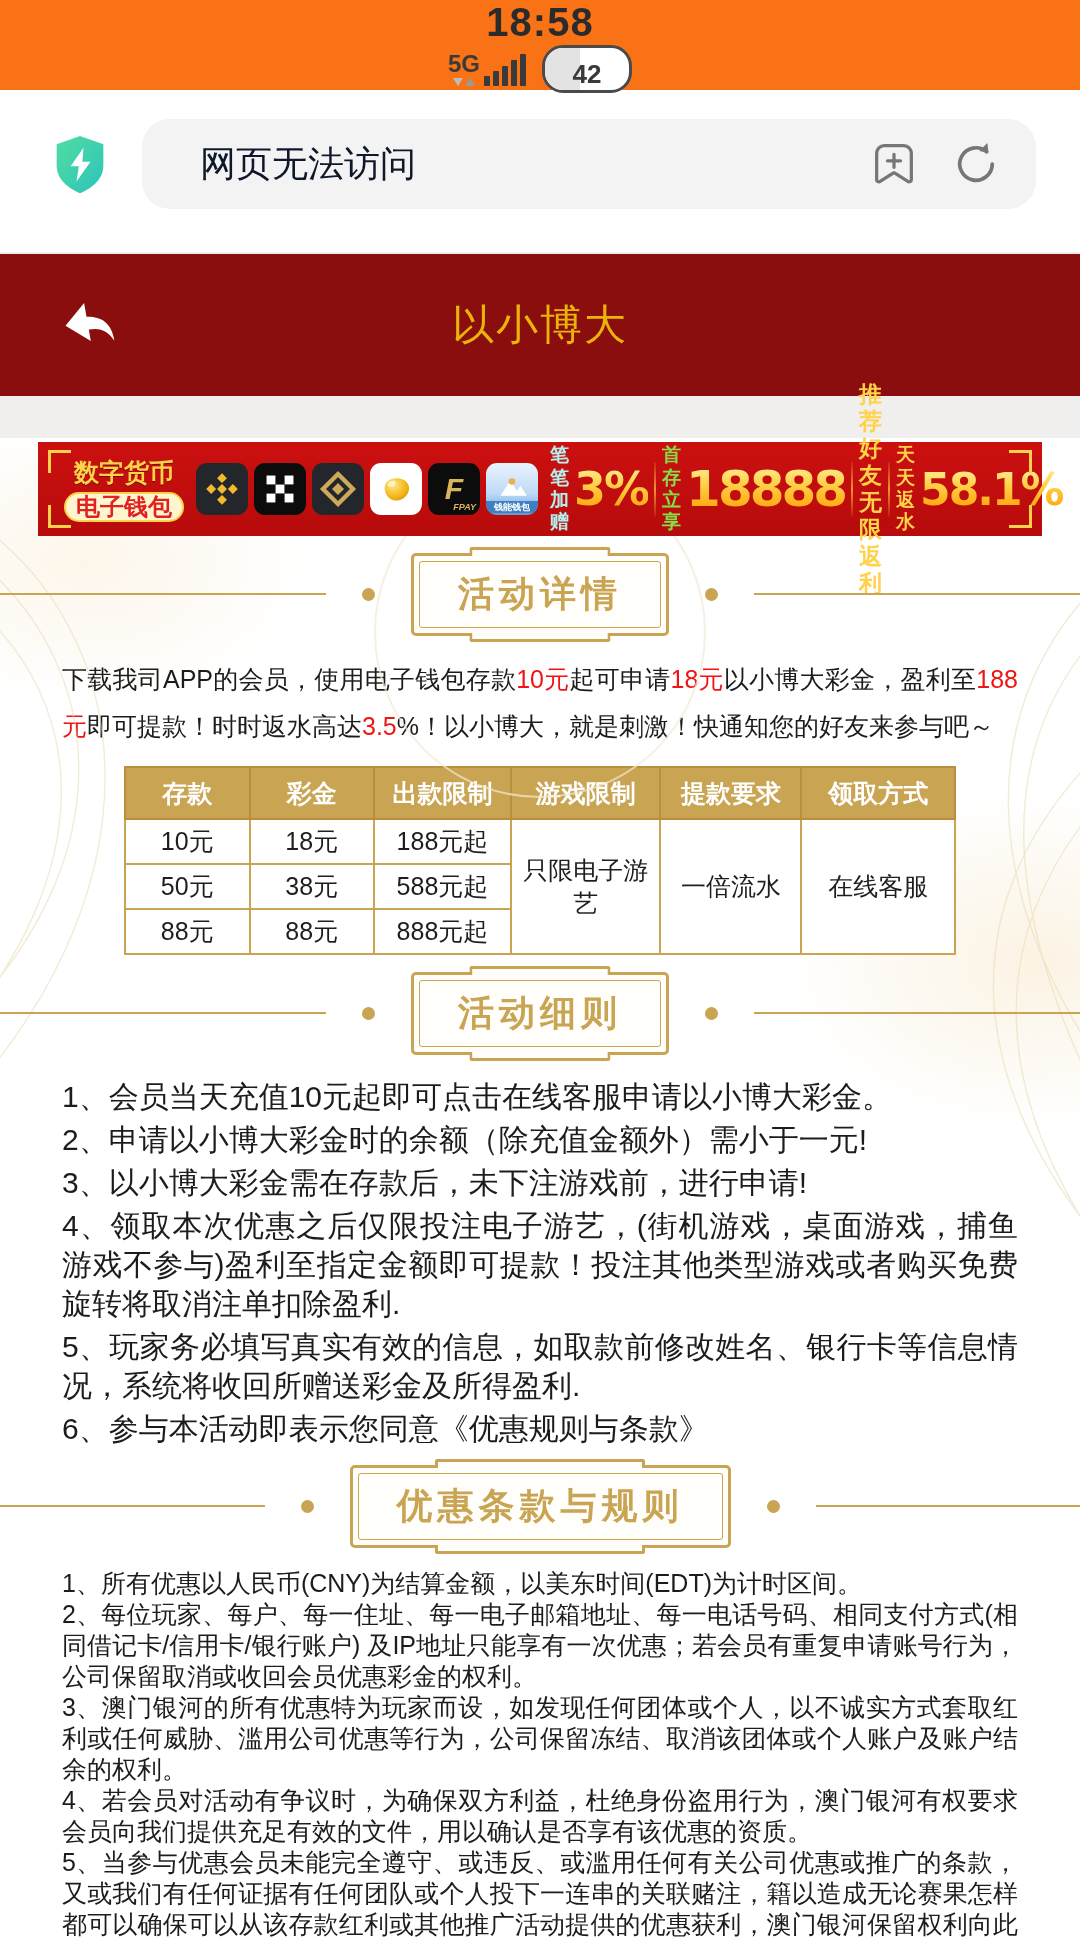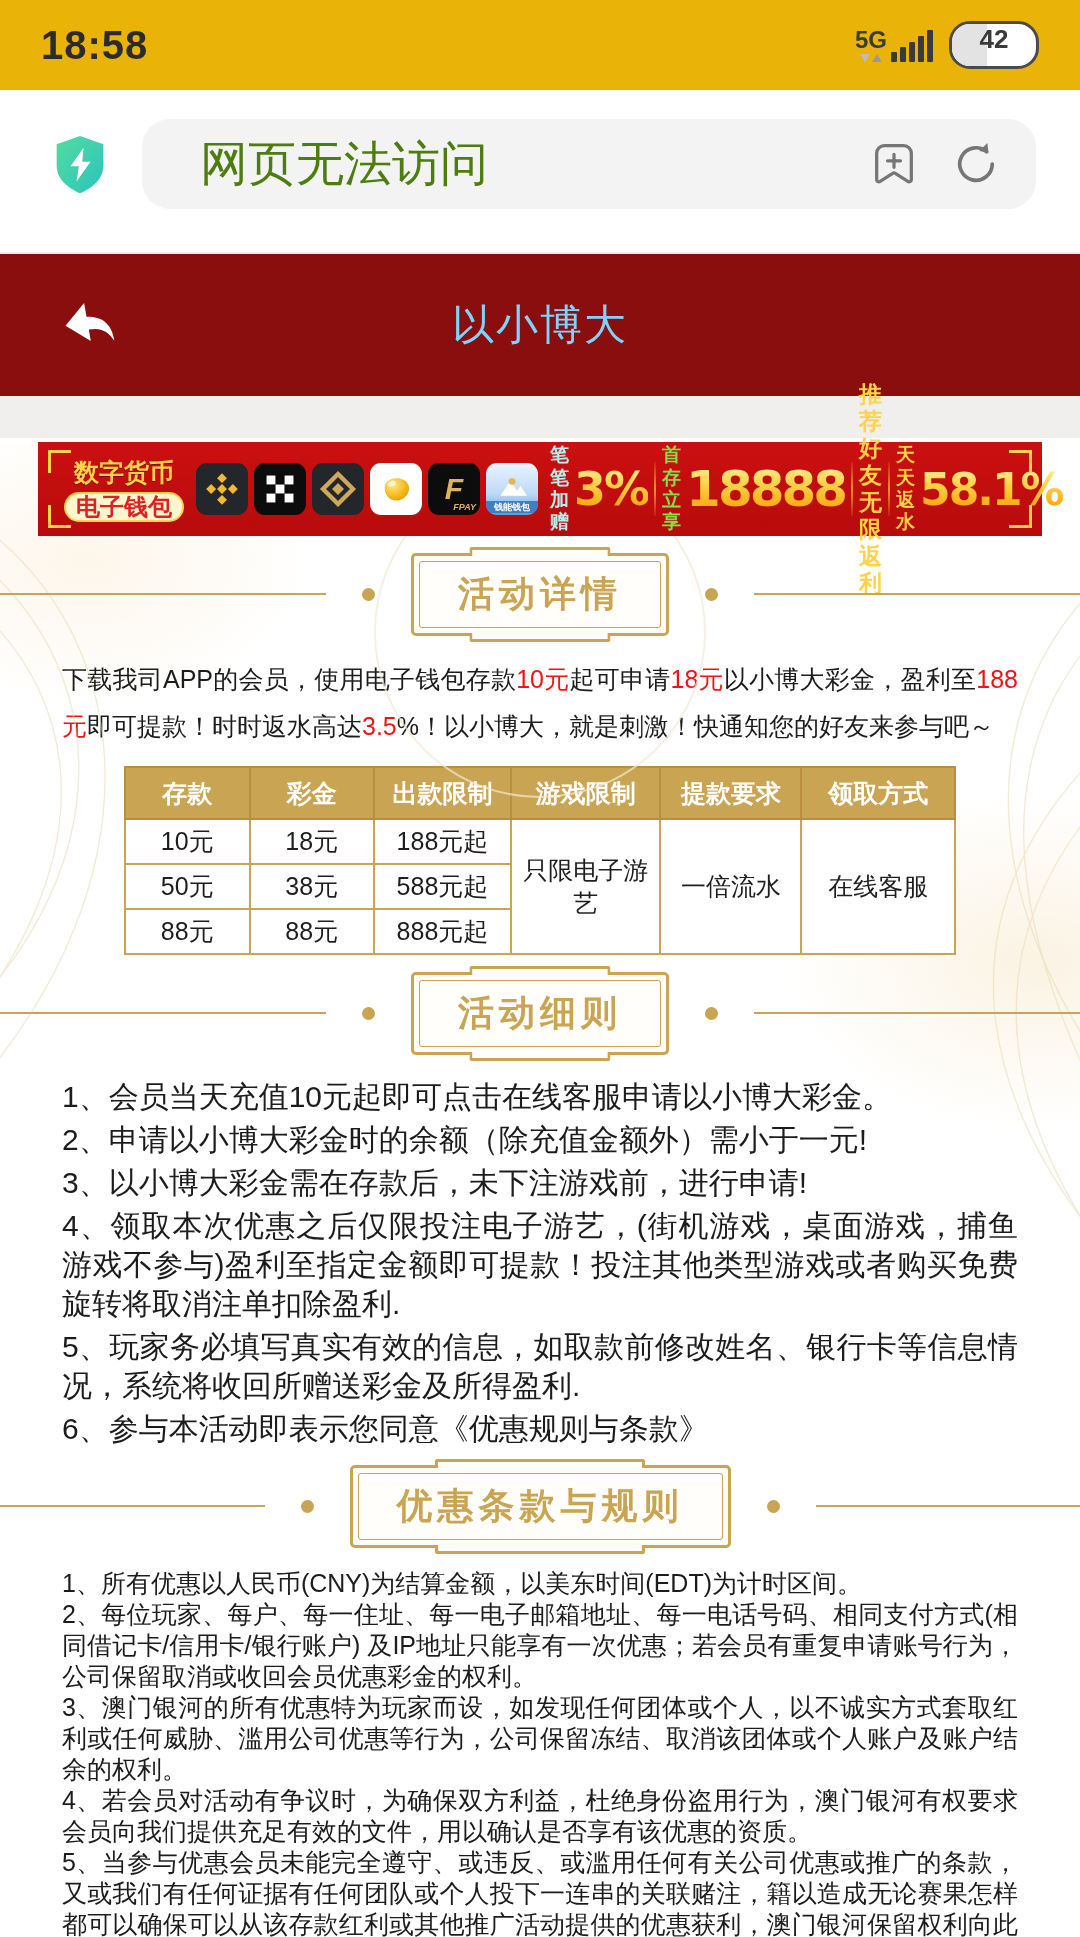--- a/index.html
+++ b/index.html
@@ -2,50 +2,50 @@
 <html><head>
 <meta charset="utf-8">
 <style>
   html,body{margin:0;padding:0;}
   body{width:1080px;height:1937px;overflow:hidden;background:#fff;
        font-family:"Liberation Sans",sans-serif;-webkit-font-smoothing:antialiased;}
   .page{position:relative;width:1080px;height:1937px;background:#fff;overflow:hidden;}
 
   
   .statusbar{height:90px;display:flex;align-items:center;justify-content:space-between;
-             padding:0 41px;box-sizing:border-box;background:#eab308;}
+             padding:0 41px;box-sizing:border-box;background:#f97316;flex-direction:column;}
   .time{font-size:40px;font-weight:600;color:#2b2b2b;letter-spacing:1px;}
   .status-right{display:flex;align-items:center;gap:16px;}
   .net{display:flex;align-items:flex-end;gap:4px;}
   .net-label{display:flex;flex-direction:column;align-items:center;line-height:1;}
   .net-5g{font-size:24px;font-weight:700;color:#3a3a3a;}
   .net-arrows{display:flex;gap:2px;margin-top:2px;}
   .arr{width:0;height:0;border-left:5px solid transparent;border-right:5px solid transparent;}
   .arr.up{border-bottom:8px solid #9a9a9a;}
   .arr.down{border-top:8px solid #bdbdbd;}
   .bars{display:flex;align-items:flex-end;gap:3px;height:34px;}
   .bars i{display:block;width:6px;background:#3a3a3a;border-radius:1px;}
   .battery{position:relative;min-width:84px;height:42px;border:3px solid #4a4a4a;border-radius:21px;
-           display:flex;align-items:flex-start;justify-content:center;overflow:hidden;background:#fff;}
+           display:flex;align-items:flex-end;justify-content:center;overflow:hidden;background:#fff;}
   .battery .fill{position:absolute;left:0;top:0;bottom:0;width:42%;background:#e3e3e3;}
   .battery .num{position:relative;font-size:26px;font-weight:700;color:#3a3a3a;}
 
   
   .browser{height:164px;background:#fff;display:flex;align-items:center;
            padding:0 44px 14px 52px;box-sizing:border-box;border-bottom:2px solid #ededed;}
   .shield{width:56px;height:62px;flex:0 0 auto;margin-right:34px;}
   .urlbar{flex:1;height:90px;background:#f3f3f3;border-radius:28px;display:flex;align-items:center;
           padding:0 34px 0 58px;box-sizing:border-box;}
-  .urltext{flex:1;font-size:48px;color:#4d7c0f;}
+  .urltext{flex:1;font-size:36px;color:#0f172a;}
   .urlbar .icon-btn{width:52px;height:52px;margin-left:30px;flex:0 0 auto;}
 
   
   .app-header{height:142px;background:#8a0e0e;display:flex;align-items:center;position:relative;}
   .back-btn{width:62px;height:62px;margin-left:56px;flex:0 0 auto;}
-  .app-title{position:absolute;left:0;right:0;text-align:center;color:#7dd3fc;font-size:42px;letter-spacing:2px;}
+  .app-title{position:absolute;left:0;right:0;text-align:center;color:#eab308;font-size:42px;letter-spacing:2px;}
   .gray-strip{height:42px;background:#f1efed;}
 
   
   .content{position:relative;background:
       radial-gradient(ellipse 320px 200px at 8% 120px, #fdf6ea 0%, rgba(253,246,234,0) 70%),
       radial-gradient(ellipse 360px 240px at 96% 520px, #fbf3e3 0%, rgba(251,243,227,0) 70%),
       #fff;}
   .deco{position:absolute;inset:0;pointer-events:none;}
 
   

